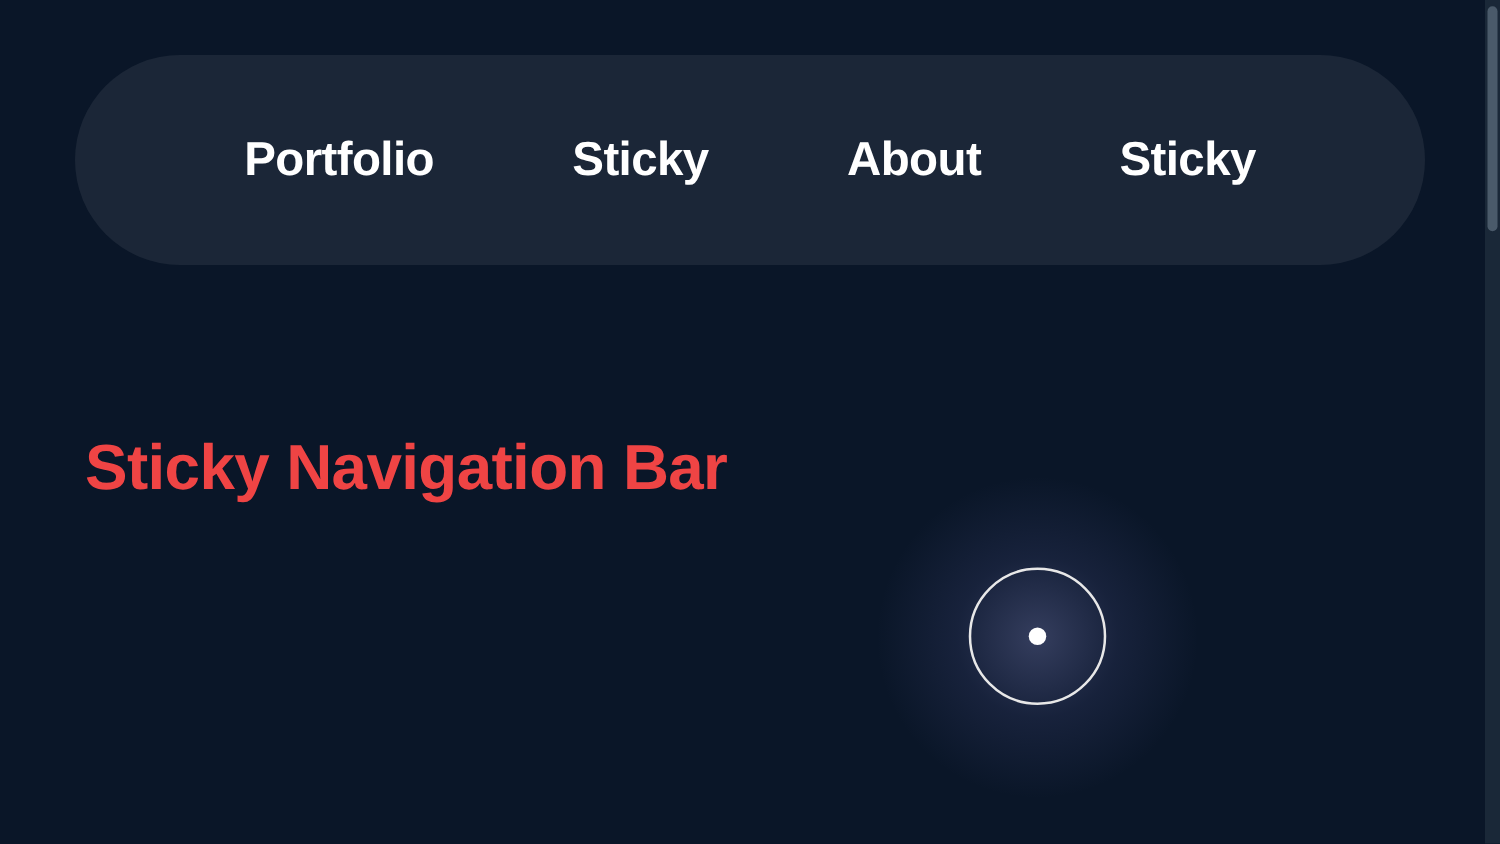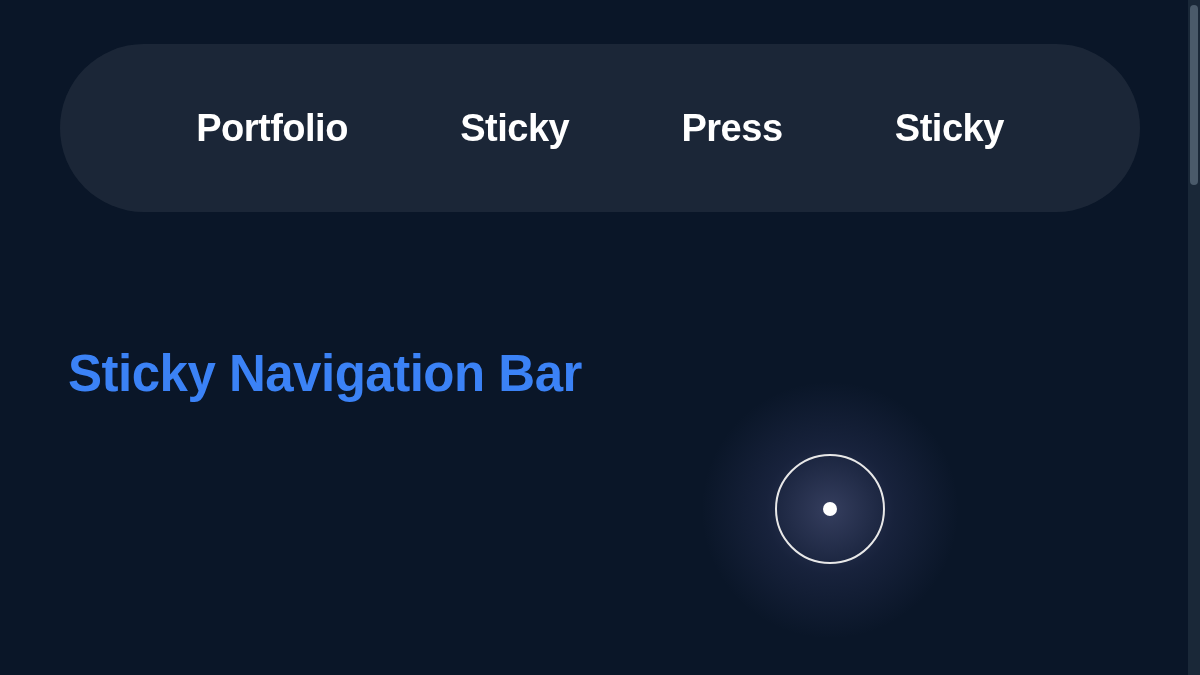--- a/index.html
+++ b/index.html
@@ -55,21 +55,21 @@
       font-size: 38px;
       font-weight: 700;
       cursor: pointer;
       letter-spacing: -0.5px;
     }
 
     .heading {
       position: absolute;
       top: 340px;
       left: 68px;
-      color: #3b82f6;
+      color: #ef4444;
       font-size: 51px;
       font-weight: 700;
       line-height: 1.35;
       letter-spacing: -0.5px;
       max-width: 600px;
     }
 
     .circle-glow {
       position: absolute;
       top: 380px;
@@ -105,21 +105,21 @@
 </head>
 <body>
 
 <div class="scrollbar">
   <div class="scrollbar-thumb"></div>
 </div>
 
 <nav class="nav-container">
   <a class="nav-item">Portfolio</a>
   <a class="nav-item">Sticky</a>
-  <a class="nav-item">Press</a>
+  <a class="nav-item">About</a>
   <a class="nav-item">Sticky</a>
 </nav>
 
 <h1 class="heading">Sticky Navigation Bar</h1>
 
 <div class="circle-glow"></div>
 <div class="circle-outer">
   <div class="circle-inner"></div>
 </div>
 

